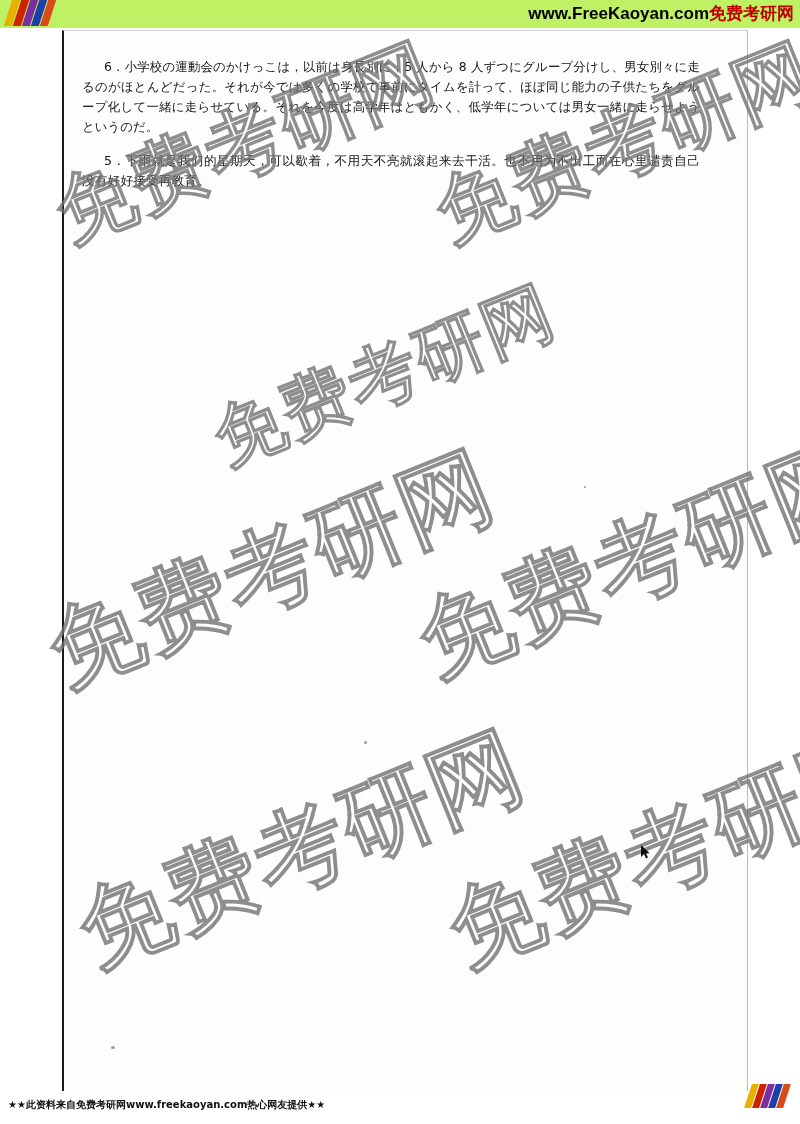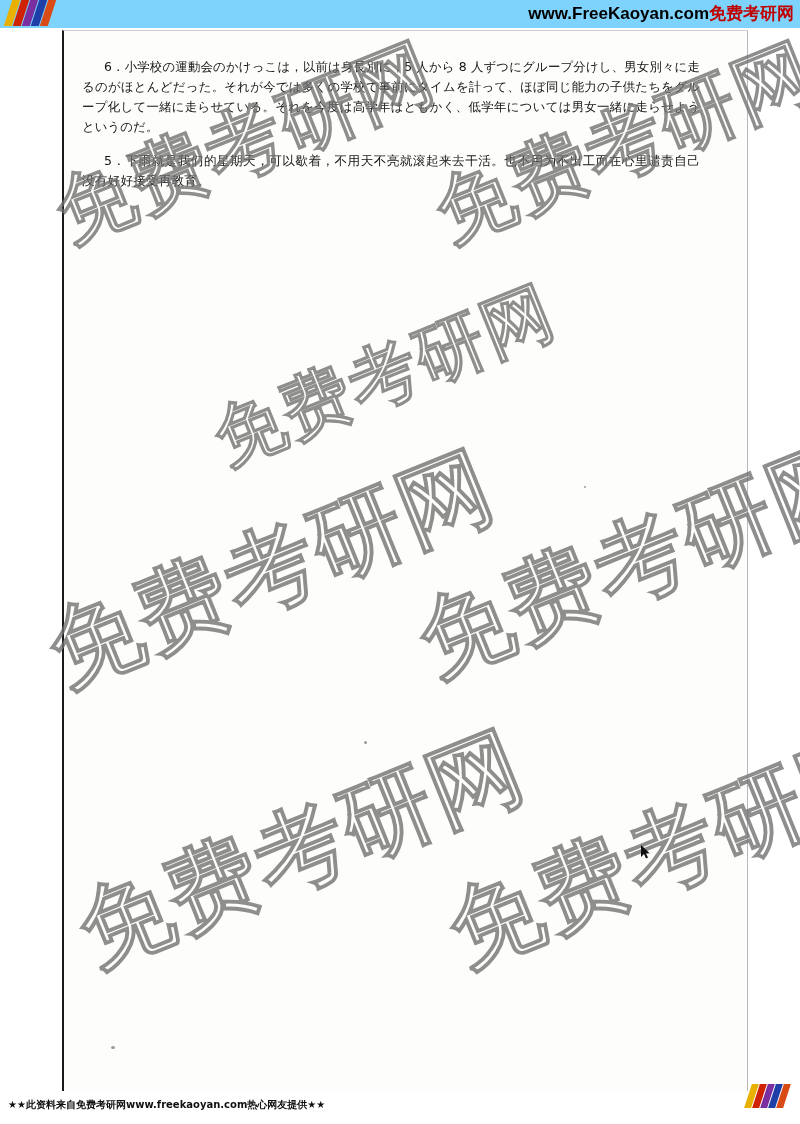--- a/index.html
+++ b/index.html
@@ -14,21 +14,21 @@
     overflow: hidden;
     font-family: "Liberation Sans", sans-serif;
   }
 
   
   .top-bar {
     position: absolute;
     top: 0; left: 0;
     width: 800px;
     height: 28px;
-    background: #7dd3fc;
+    background: #bef264;
   }
   .brand-text {
     position: absolute;
     top: 2px;
     right: 6px;
     font-size: 17px;
     font-weight: bold;
     color: #000000;
     letter-spacing: 0px;
     white-space: nowrap;

